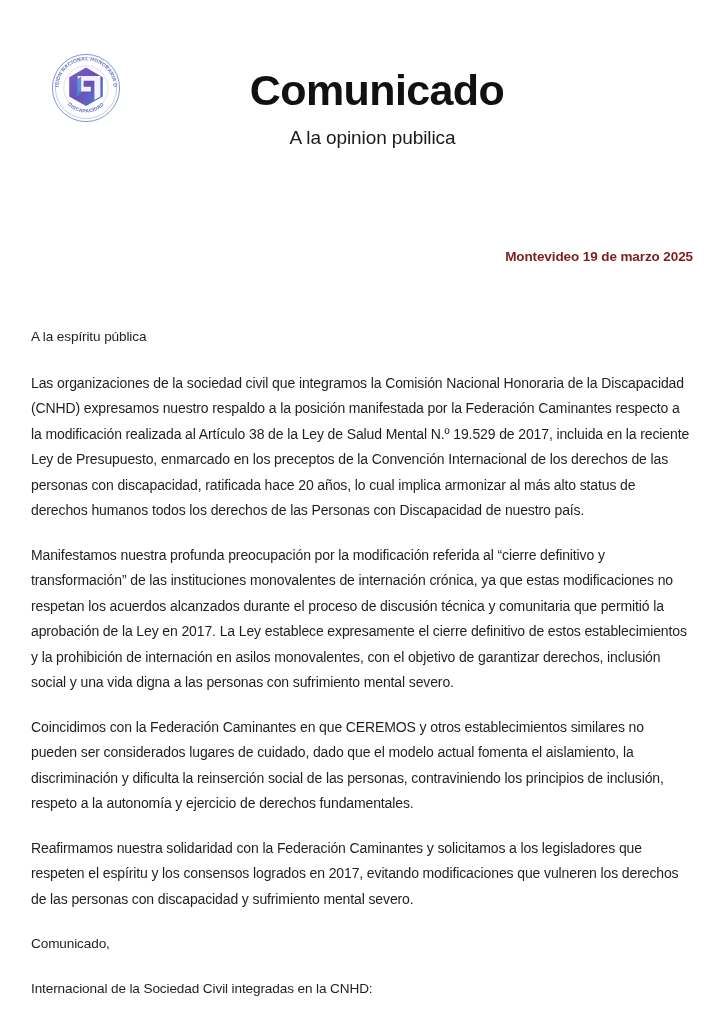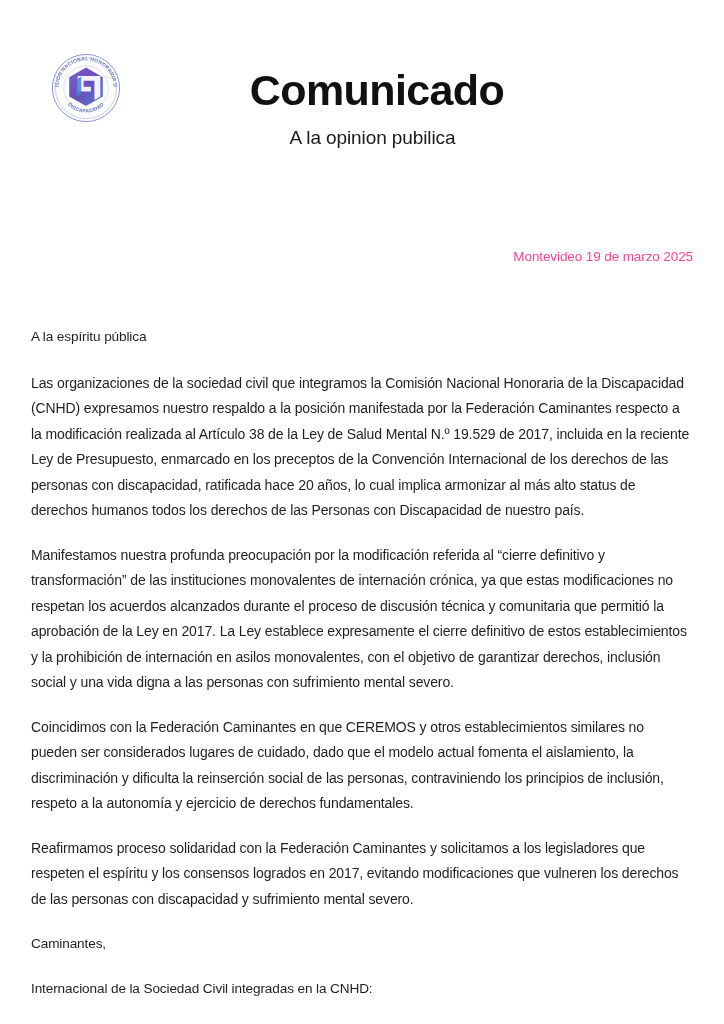--- a/index.html
+++ b/index.html
@@ -65,22 +65,22 @@
     color: #1a1a1a;
     letter-spacing: -0.1px;
   }
 
   
   .date-line {
     position: absolute;
     right: 31px;
     top: 249px;
     font-size: 13.5px;
-    font-weight: normal;
-    color: #ec4899;
+    font-weight: bold;
+    color: #7f1d1d;
     letter-spacing: -0.1px;
   }
 
   
   .body-area {
     position: absolute;
     left: 31px;
     top: 324px;
     width: 662px;
   }
@@ -160,21 +160,21 @@
 
   <div class="date-line">Montevideo 19 de marzo 2025</div>
 
   <div class="body-area">
 
     <p class="salutation">A la espíritu pública</p>
 
     <p class="para">Las organizaciones de la sociedad civil que integramos la Comisión Nacional Honoraria de la Discapacidad (CNHD) expresamos nuestro respaldo a la posición manifestada por la Federación Caminantes respecto a la modificación realizada al Artículo 38 de la Ley de Salud Mental N.º 19.529 de 2017, incluida en la reciente Ley de Presupuesto, enmarcado en los preceptos de la Convención Internacional de los derechos de las personas con discapacidad, ratificada hace 20 años, lo cual implica armonizar al más alto status de derechos humanos todos los derechos de las Personas con Discapacidad de nuestro país.</p>
     <p class="para">Manifestamos nuestra profunda preocupación por la modificación referida al “cierre definitivo y transformación” de las instituciones monovalentes de internación crónica, ya que estas modificaciones no respetan los acuerdos alcanzados durante el proceso de discusión técnica y comunitaria que permitió la aprobación de la Ley en 2017. La Ley establece expresamente el cierre definitivo de estos establecimientos y la prohibición de internación en asilos monovalentes, con el objetivo de garantizar derechos, inclusión social y una vida digna a las personas con sufrimiento mental severo.</p>
     <p class="para">Coincidimos con la Federación Caminantes en que CEREMOS y otros establecimientos similares no pueden ser considerados lugares de cuidado, dado que el modelo actual fomenta el aislamiento, la discriminación y dificulta la reinserción social de las personas, contraviniendo los principios de inclusión, respeto a la autonomía y ejercicio de derechos fundamentales.</p>
-    <p class="para">Reafirmamos proceso solidaridad con la Federación Caminantes y solicitamos a los legisladores que respeten el espíritu y los consensos logrados en 2017, evitando modificaciones que vulneren los derechos de las personas con discapacidad y sufrimiento mental severo.</p>
+    <p class="para">Reafirmamos nuestra solidaridad con la Federación Caminantes y solicitamos a los legisladores que respeten el espíritu y los consensos logrados en 2017, evitando modificaciones que vulneren los derechos de las personas con discapacidad y sufrimiento mental severo.</p>
 
-    <p class="closing-line">Caminantes,</p>
+    <p class="closing-line">Comunicado,</p>
     <p class="closing-line">Internacional de la Sociedad Civil integradas en la CNHD:</p>
     <p class="org-item">Asociación Down del Uruguay</p>
 
   </div>
 
 </div>
 
 </body></html>

